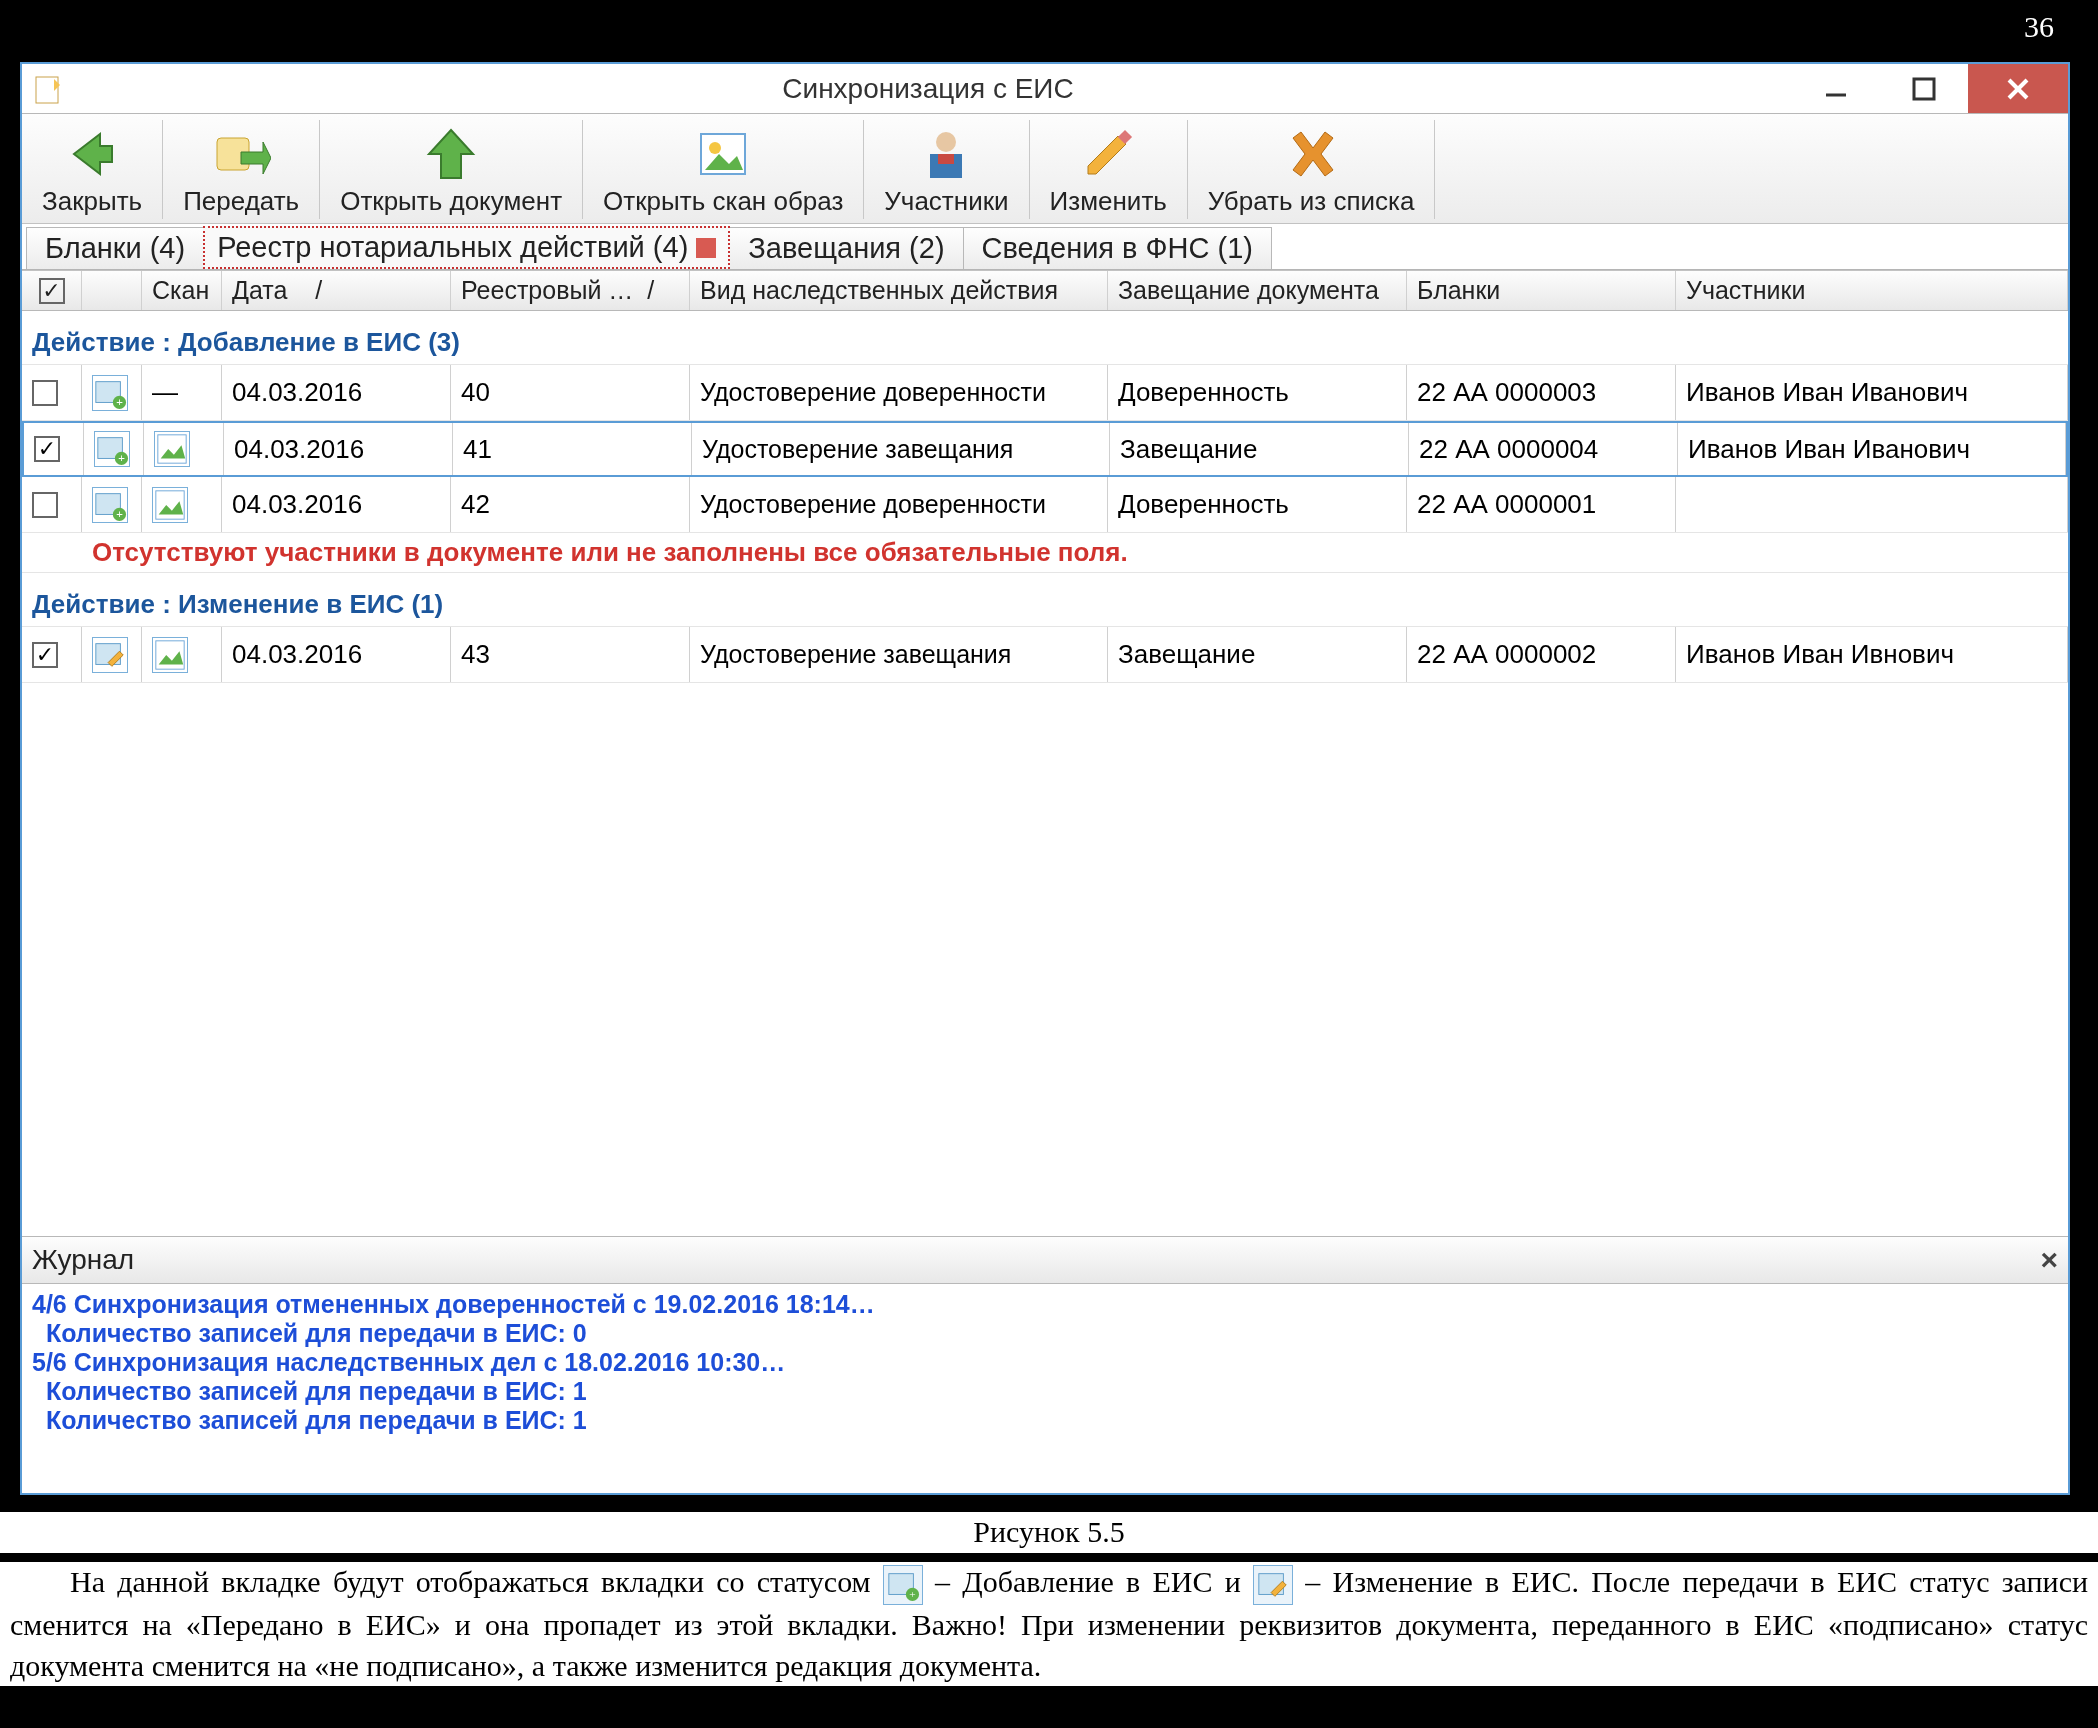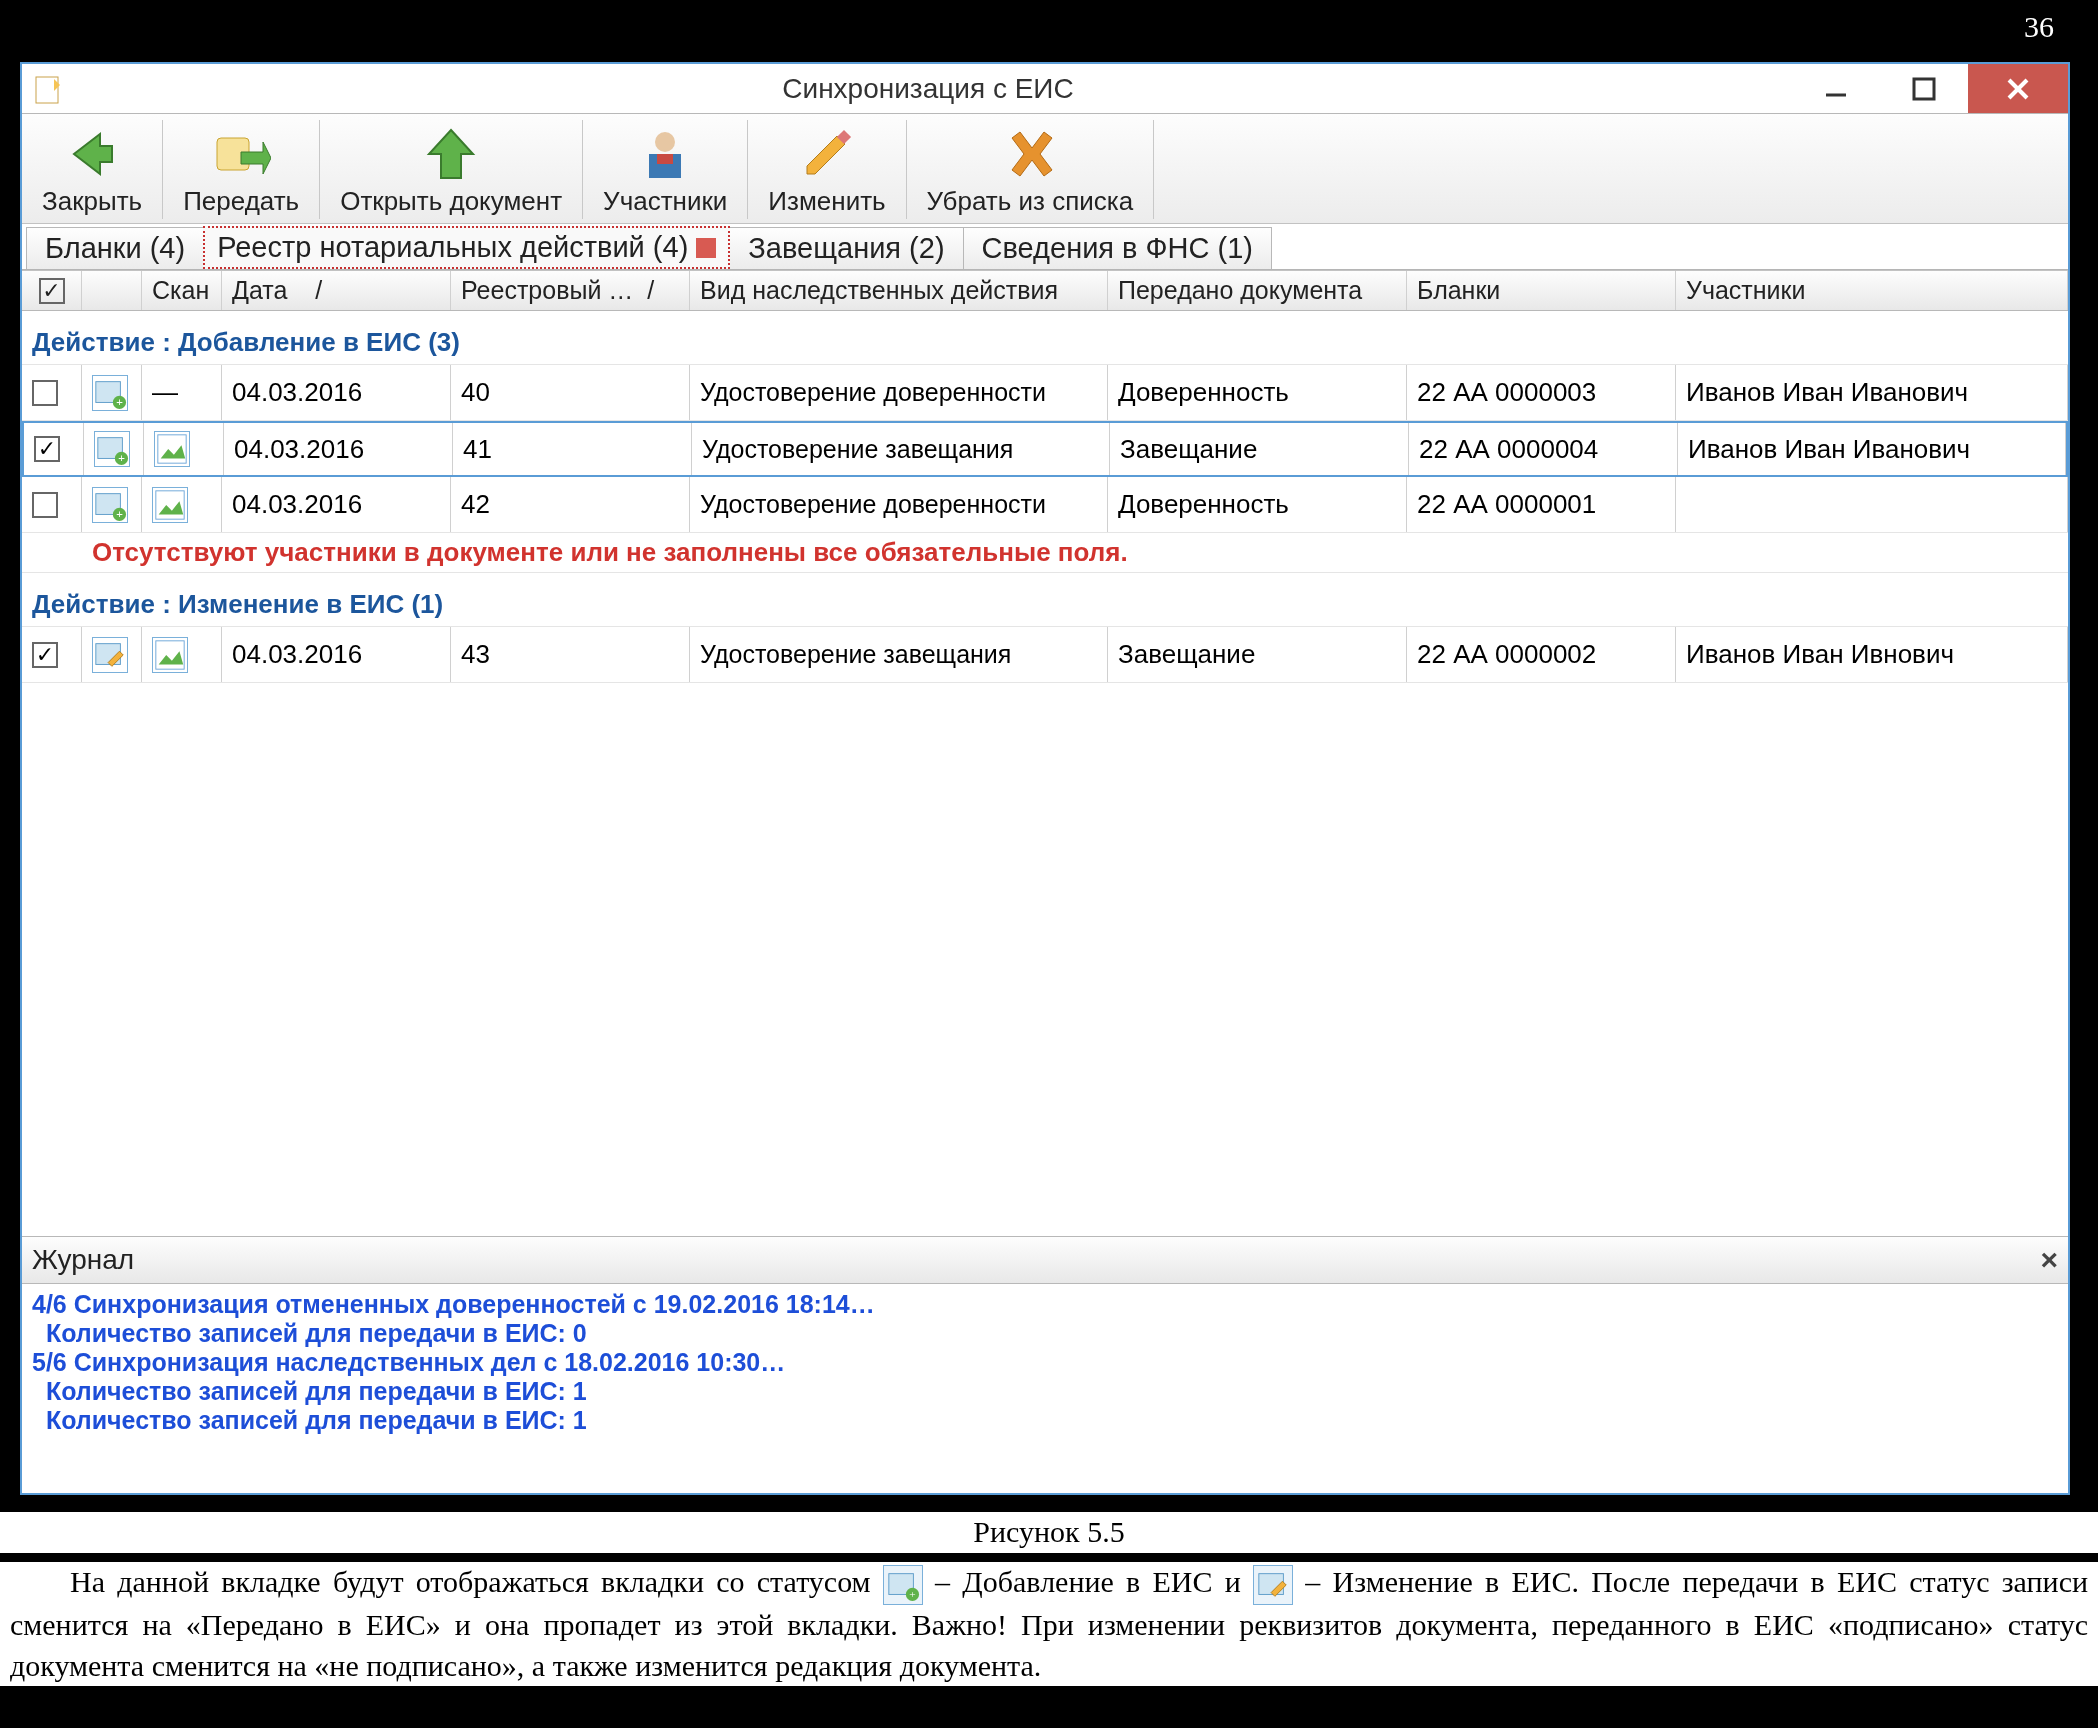--- a/index.html
+++ b/index.html
@@ -252,20 +252,30 @@
       <span class="ico">
           <svg viewBox="0 0 60 60">
             <path d="M30 6 L52 30 L40 30 L40 54 L20 54 L20 30 L8 30 Z" fill="#5fb24a" stroke="#3a7b2d" stroke-width="2"></path>
           </svg>
         </span>
       <span>Открыть документ</span>
     </div>
     <div class="tool-btn">
       <span class="ico">
           <svg viewBox="0 0 60 60">
+            <rect x="8" y="10" width="44" height="40" fill="#fff" stroke="#6ea7d9" stroke-width="2"></rect>
+            <circle cx="22" cy="24" r="6" fill="#f5c642"></circle>
+            <path d="M12 46 L26 30 L36 40 L44 32 L50 46 Z" fill="#5fb24a"></path>
+          </svg>
+        </span>
+      <span>Открыть скан образ</span>
+    </div>
+    <div class="tool-btn">
+      <span class="ico">
+          <svg viewBox="0 0 60 60">
             <circle cx="30" cy="18" r="10" fill="#e7c7a3"></circle>
             <rect x="14" y="30" width="32" height="24" fill="#3c79b4"></rect>
             <rect x="22" y="30" width="16" height="10" fill="#c94a42"></rect>
           </svg>
         </span>
       <span>Участники</span>
     </div>
     <div class="tool-btn">
       <span class="ico">
           <svg viewBox="0 0 60 60">
@@ -298,21 +308,21 @@
   <div class="grid">
     <div class="grid-header">
       <div class="col c-chk check">
           <span class="cb">✓</span>
         </div>
       <div class="col c-ico"></div>
       <div class="col c-scan">Скан</div>
       <div class="col c-date"><span>Дата</span>&nbsp;&nbsp;&nbsp;&nbsp;/</div>
       <div class="col c-reg"><span>Реестровый …</span>&nbsp;&nbsp;/</div>
       <div class="col c-type">Вид наследственных действия</div>
-      <div class="col c-doc">Передано документа</div>
+      <div class="col c-doc">Завещание документа</div>
       <div class="col c-blank">Бланки</div>
       <div class="col c-part">Участники</div>
     </div>
 
     <div class="group-header">Действие : Добавление в ЕИС (3)</div>
 
     <div class="row">
       <div class="cell c-chk">
           <span class="cb"></span>
         </div>

